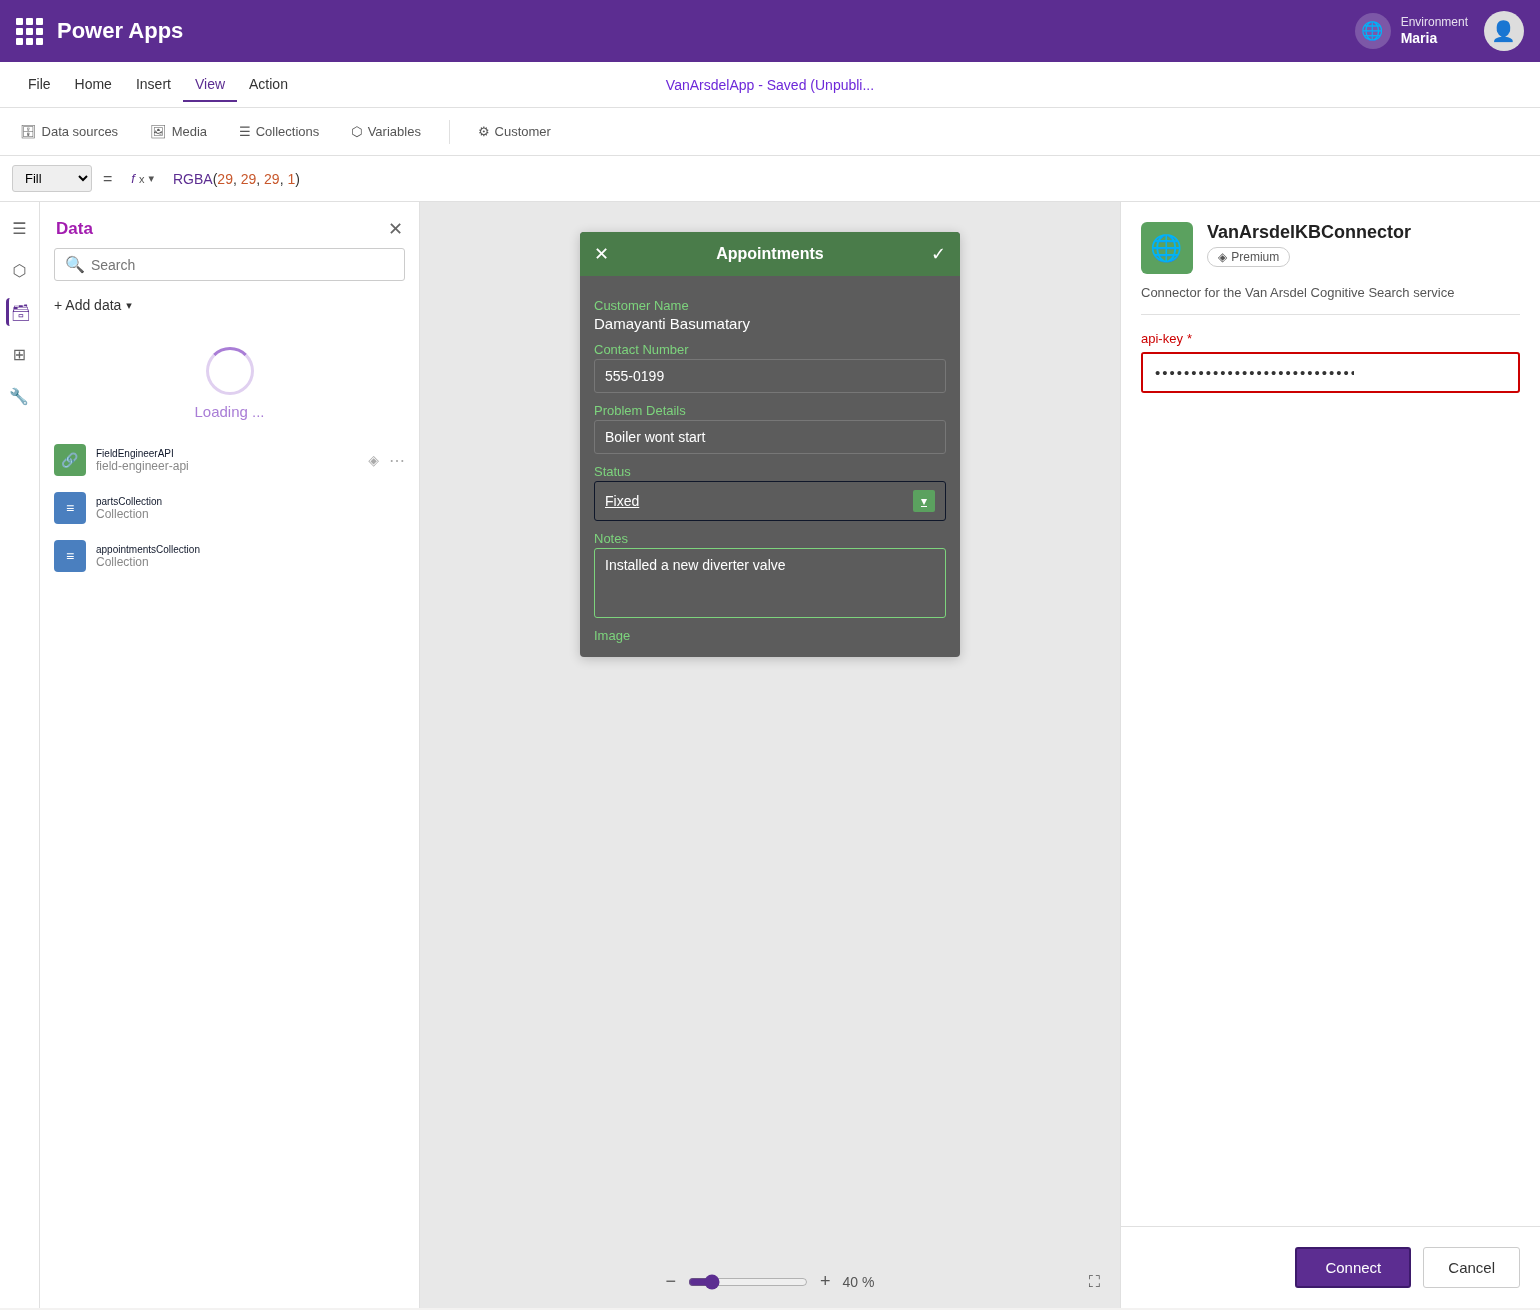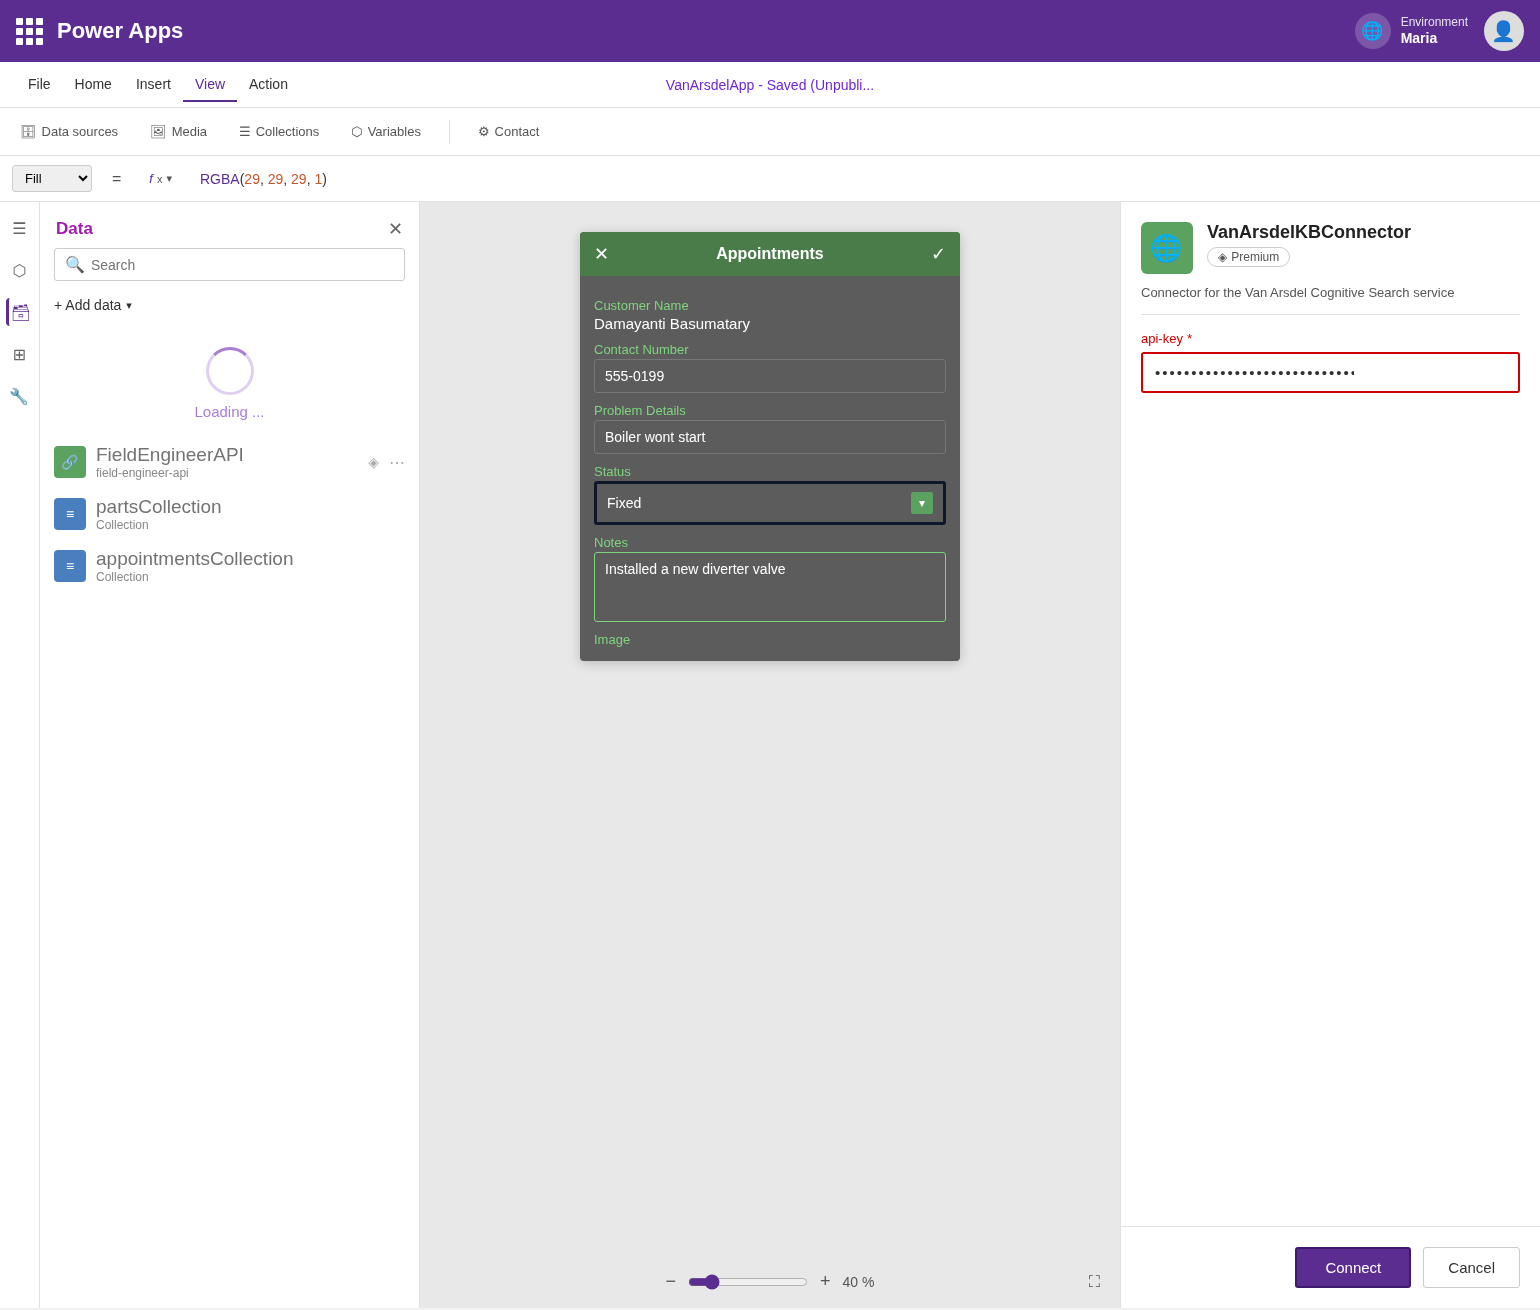--- a/index.html
+++ b/index.html
@@ -52,21 +52,21 @@
     .toolbar-sep { width: 1px; height: 24px; background: #e0e0e0; margin: 0 4px; }
 
     
     .formulabar {
       background: white;
       height: 46px;
       display: flex;
       align-items: center;
       padding: 0 12px;
       border-bottom: 1px solid #e0e0e0;
-      gap: 20px;
+      gap: 11px;
     }
     .formula-fill { display: flex; align-items: center; gap: 6px; }
     .formula-select { border: 1px solid #ccc; border-radius: 3px; padding: 4px 8px; font-size: 13px; min-width: 80px; }
     .formula-eq { font-size: 16px; color: #555; }
     .formula-fx { display: flex; align-items: center; gap: 4px; font-size: 13px; color: #555; padding: 0 8px; }
     .formula-text { font-size: 14px; }
 
     
     .main-layout {
       display: flex;
@@ -126,21 +126,21 @@
     .data-item {
       display: flex;
       align-items: center;
       padding: 8px 14px;
       gap: 10px;
       cursor: pointer;
     }
     .data-item-icon { width: 32px; height: 32px; background: #5ba15f; border-radius: 4px; display: flex; align-items: center; justify-content: center; color: white; font-size: 14px; flex-shrink: 0; }
     .data-item-icon.collection { background: #4a7fbf; }
     .data-item-info { flex: 1; }
-    .data-item-name { font-size: 19px; font-weight: 500; color: #737373; }
+    .data-item-name { font-size: 10px; font-weight: 500; color: #0f172a; }
     .data-item-sub { font-size: 12px; color: #888; }
     .data-item-premium { color: #aaa; font-size: 14px; }
     .data-item-more { color: #aaa; font-size: 16px; cursor: pointer; }
 
     
     .canvas-area {
       flex: 1;
       background: #e8e8e8;
       display: flex;
       align-items: flex-start;
@@ -177,31 +177,32 @@
       border: 1px solid #777;
       border-radius: 3px;
       padding: 8px 10px;
       color: white;
       font-size: 14px;
       background: transparent;
       width: 100%;
       margin-bottom: 2px;
     }
     .app-select-box {
-      border: 3px solid #0f172a;
+      border: 1px solid #0f172a;
       border-radius: 3px;
       padding: 8px 10px;
       color: white;
       font-size: 14px;
       background: transparent;
       width: 100%;
       margin-bottom: 2px;
       display: flex;
       align-items: center;
       justify-content: space-between;
+      text-decoration: underline;
     }
     .app-select-arrow { background: #5ba15f; padding: 4px 8px; border-radius: 2px; }
     .app-textarea {
       border: 1px solid #7dd47d;
       border-radius: 3px;
       padding: 8px 10px;
       color: white;
       font-size: 14px;
       background: transparent;
       width: 100%;
@@ -307,21 +308,21 @@
     <span>☰</span>
     <span>Collections</span>
   </div>
   <div class="toolbar-btn">
     <span>⬡</span>
     <span>Variables</span>
   </div>
   <div class="toolbar-sep"></div>
   <div class="toolbar-btn">
     <span>⚙</span>
-    <span>Contact</span>
+    <span>Customer</span>
   </div>
 </div>
 
 <div class="formulabar">
   <div class="formula-fill">
     <select class="formula-select">
       <option>Fill</option>
     </select>
   </div>
   <span class="formula-eq">=</span>

